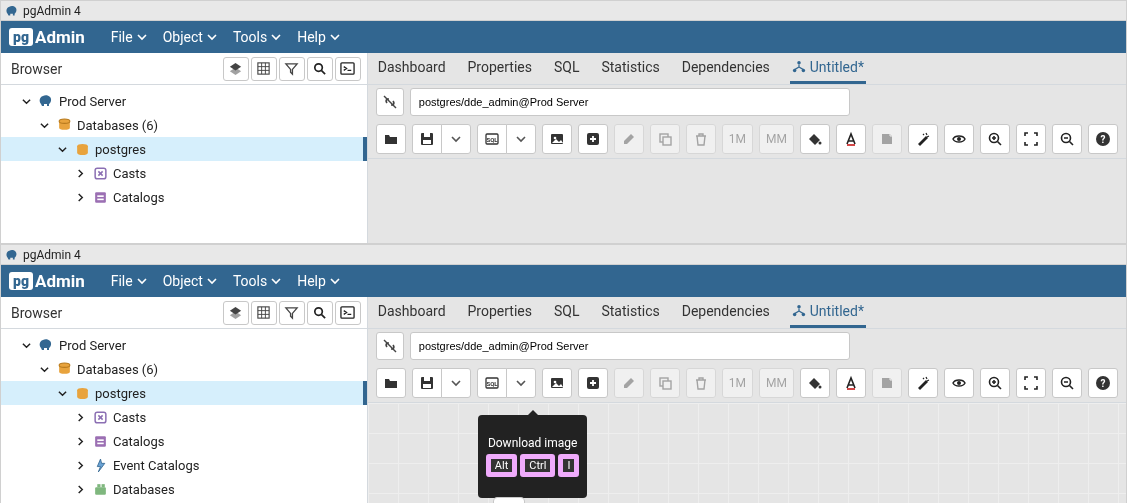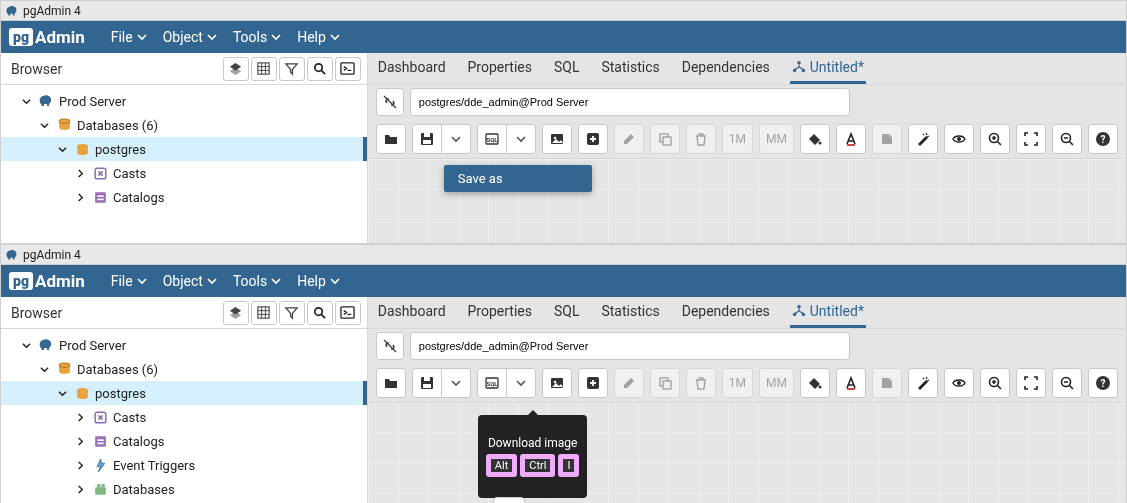--- a/index.html
+++ b/index.html
@@ -475,23 +475,20 @@
             <svg viewBox="0 0 16 16">
               <use href="#i-zoom-out"></use>
             </svg>
           </div>
         <div class="tb-btn">
             <svg viewBox="0 0 16 16">
               <use href="#i-help"></use>
             </svg>
           </div>
       </div>
-      <div class="canvas">
-        <div class="popover-menu" style="left:76px; top:6px; width:148px;"><span>Save as</span></div>
-      </div>
     </div>
   </div>
 </div>
 
 <div class="window">
   <div class="titlebar">
     <svg viewBox="0 0 16 16">
         <use href="#i-elephant"></use>
       </svg>
     <span>pgAdmin 4</span>
@@ -636,21 +633,21 @@
           <span class="tree-toggle">
               <svg viewBox="0 0 10 10">
                 <use href="#i-chevron-right"></use>
               </svg>
             </span>
           <span class="tree-icon">
               <svg viewBox="0 0 14 14" width="15" height="15">
                 <use href="#i-event"></use>
               </svg>
             </span>
-          <span class="tree-label">Event Triggers</span>
+          <span class="tree-label">Event Catalogs</span>
         </div>
         <div class="tree-row">
           <span class="tree-indent" style="width:72px"></span>
           <span class="tree-toggle">
               <svg viewBox="0 0 10 10">
                 <use href="#i-chevron-right"></use>
               </svg>
             </span>
           <span class="tree-icon">
               <svg viewBox="0 0 14 14" width="15" height="15">

